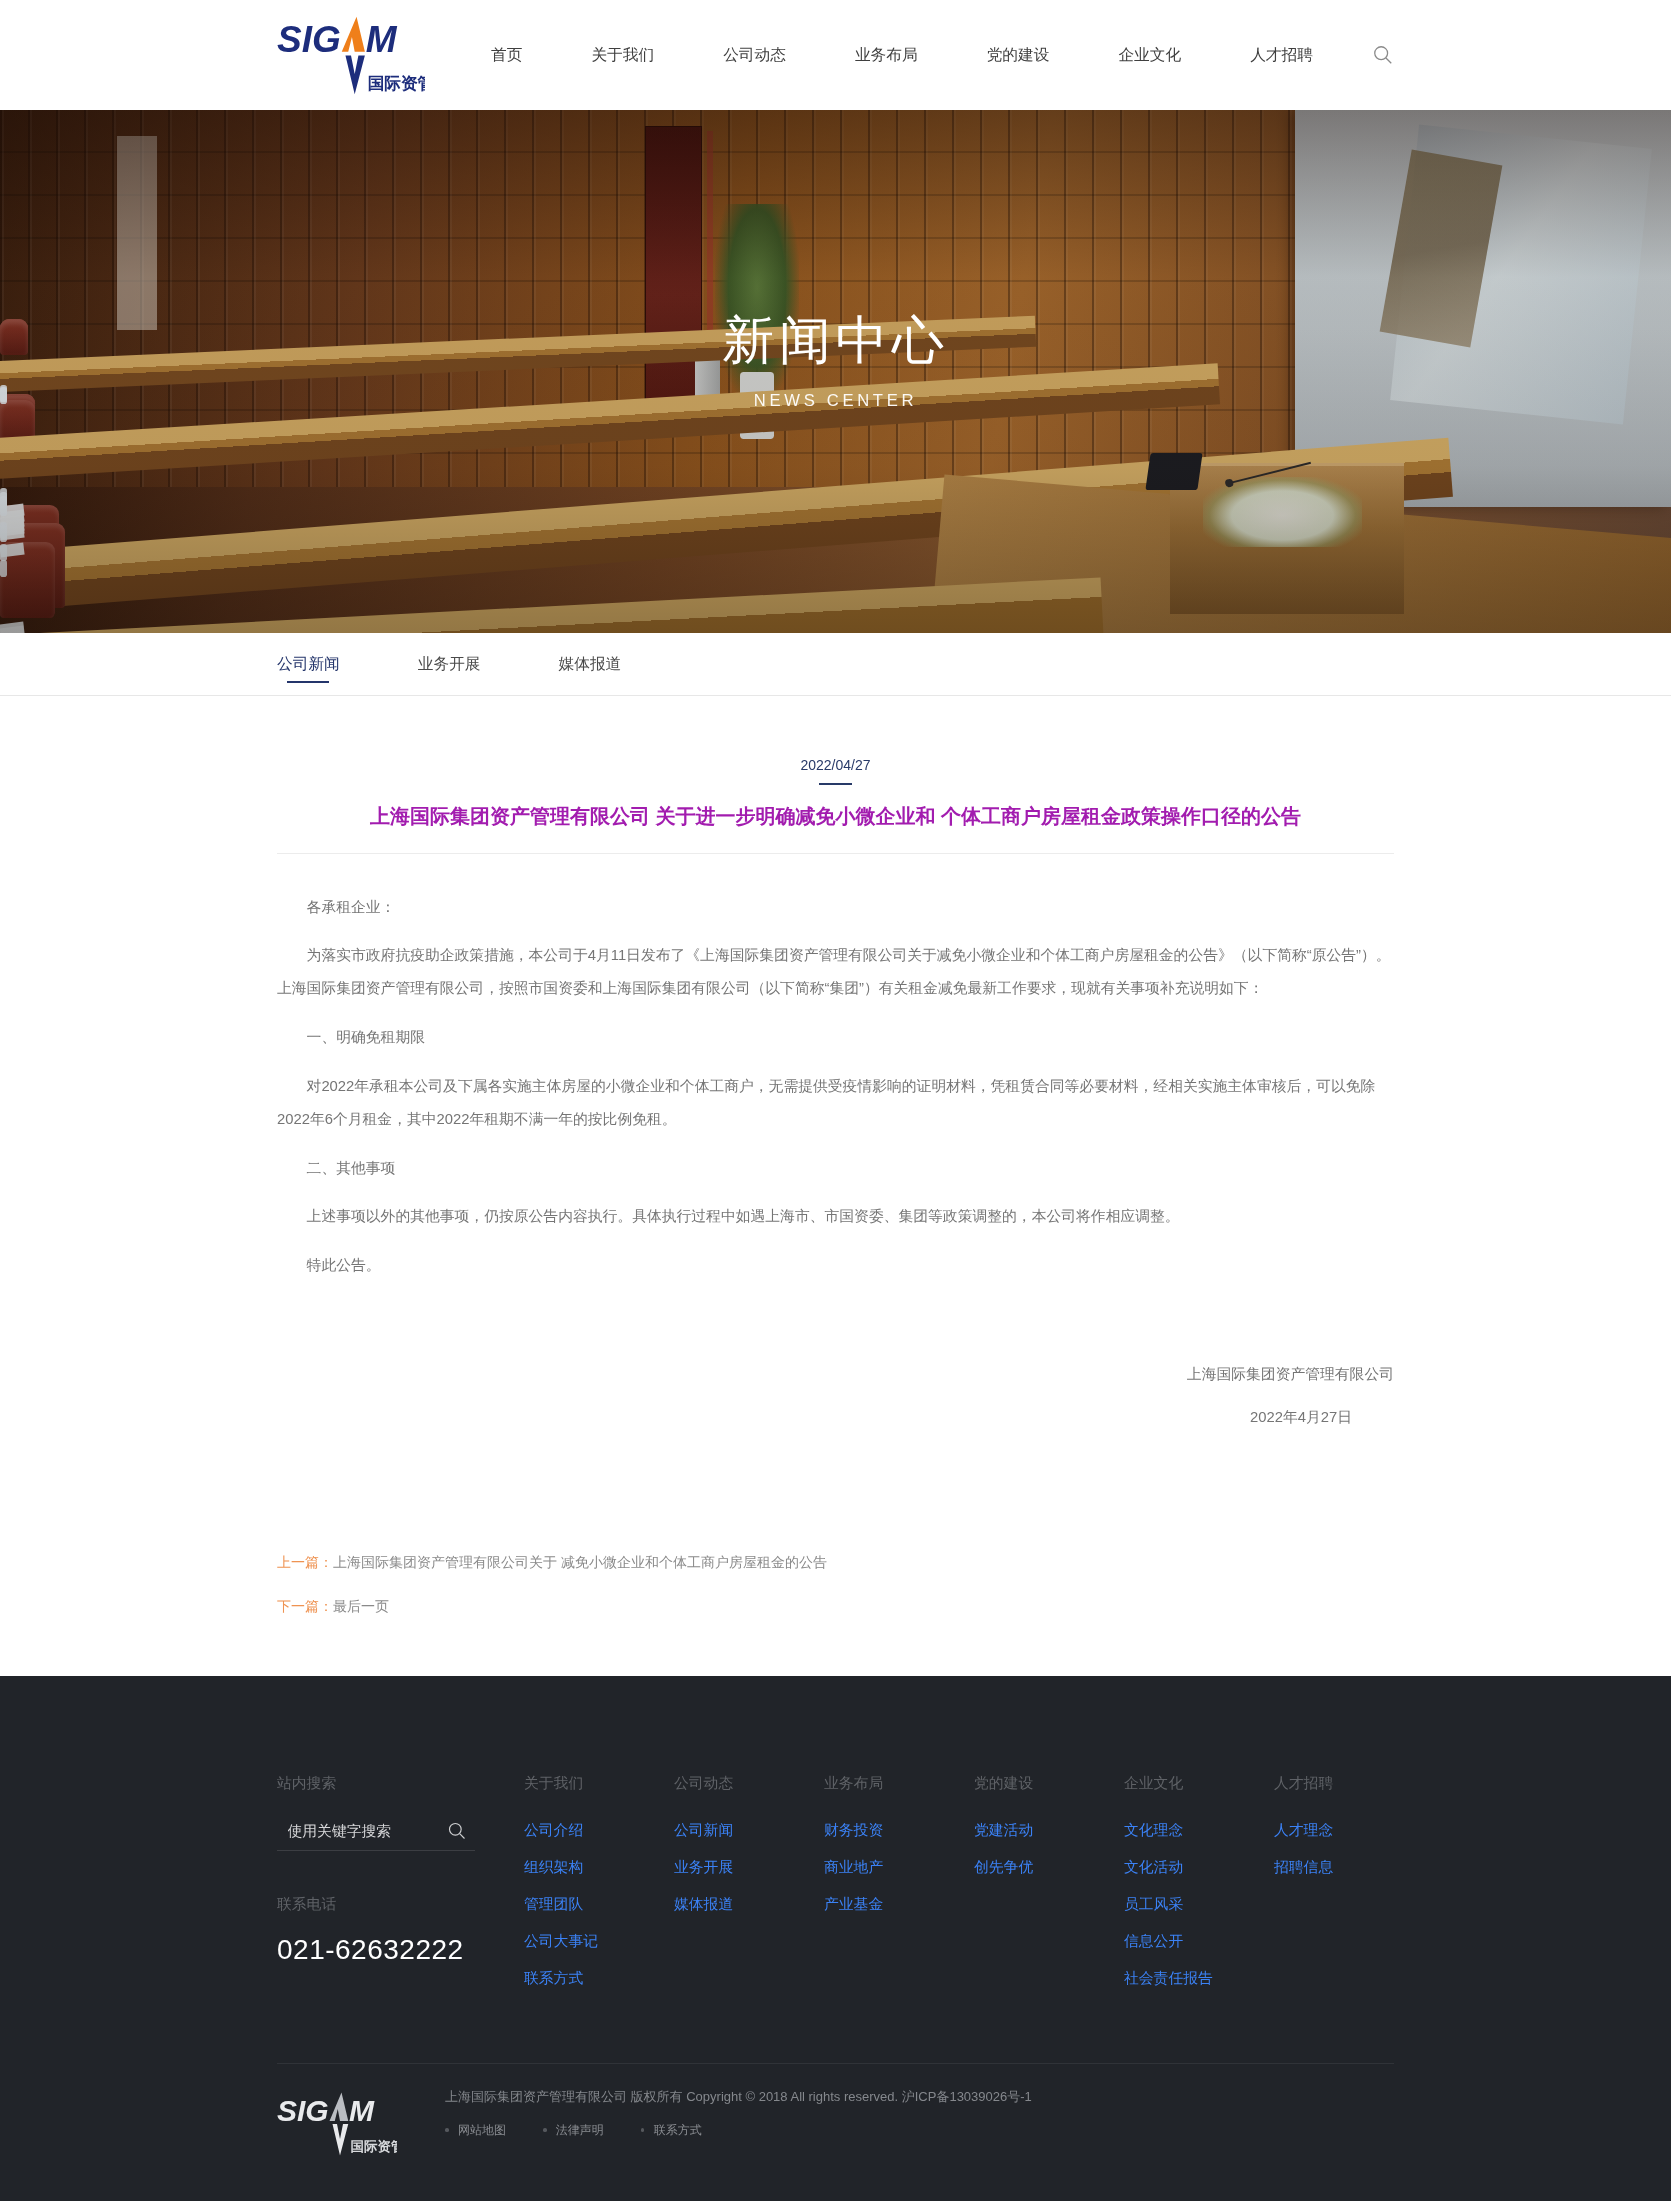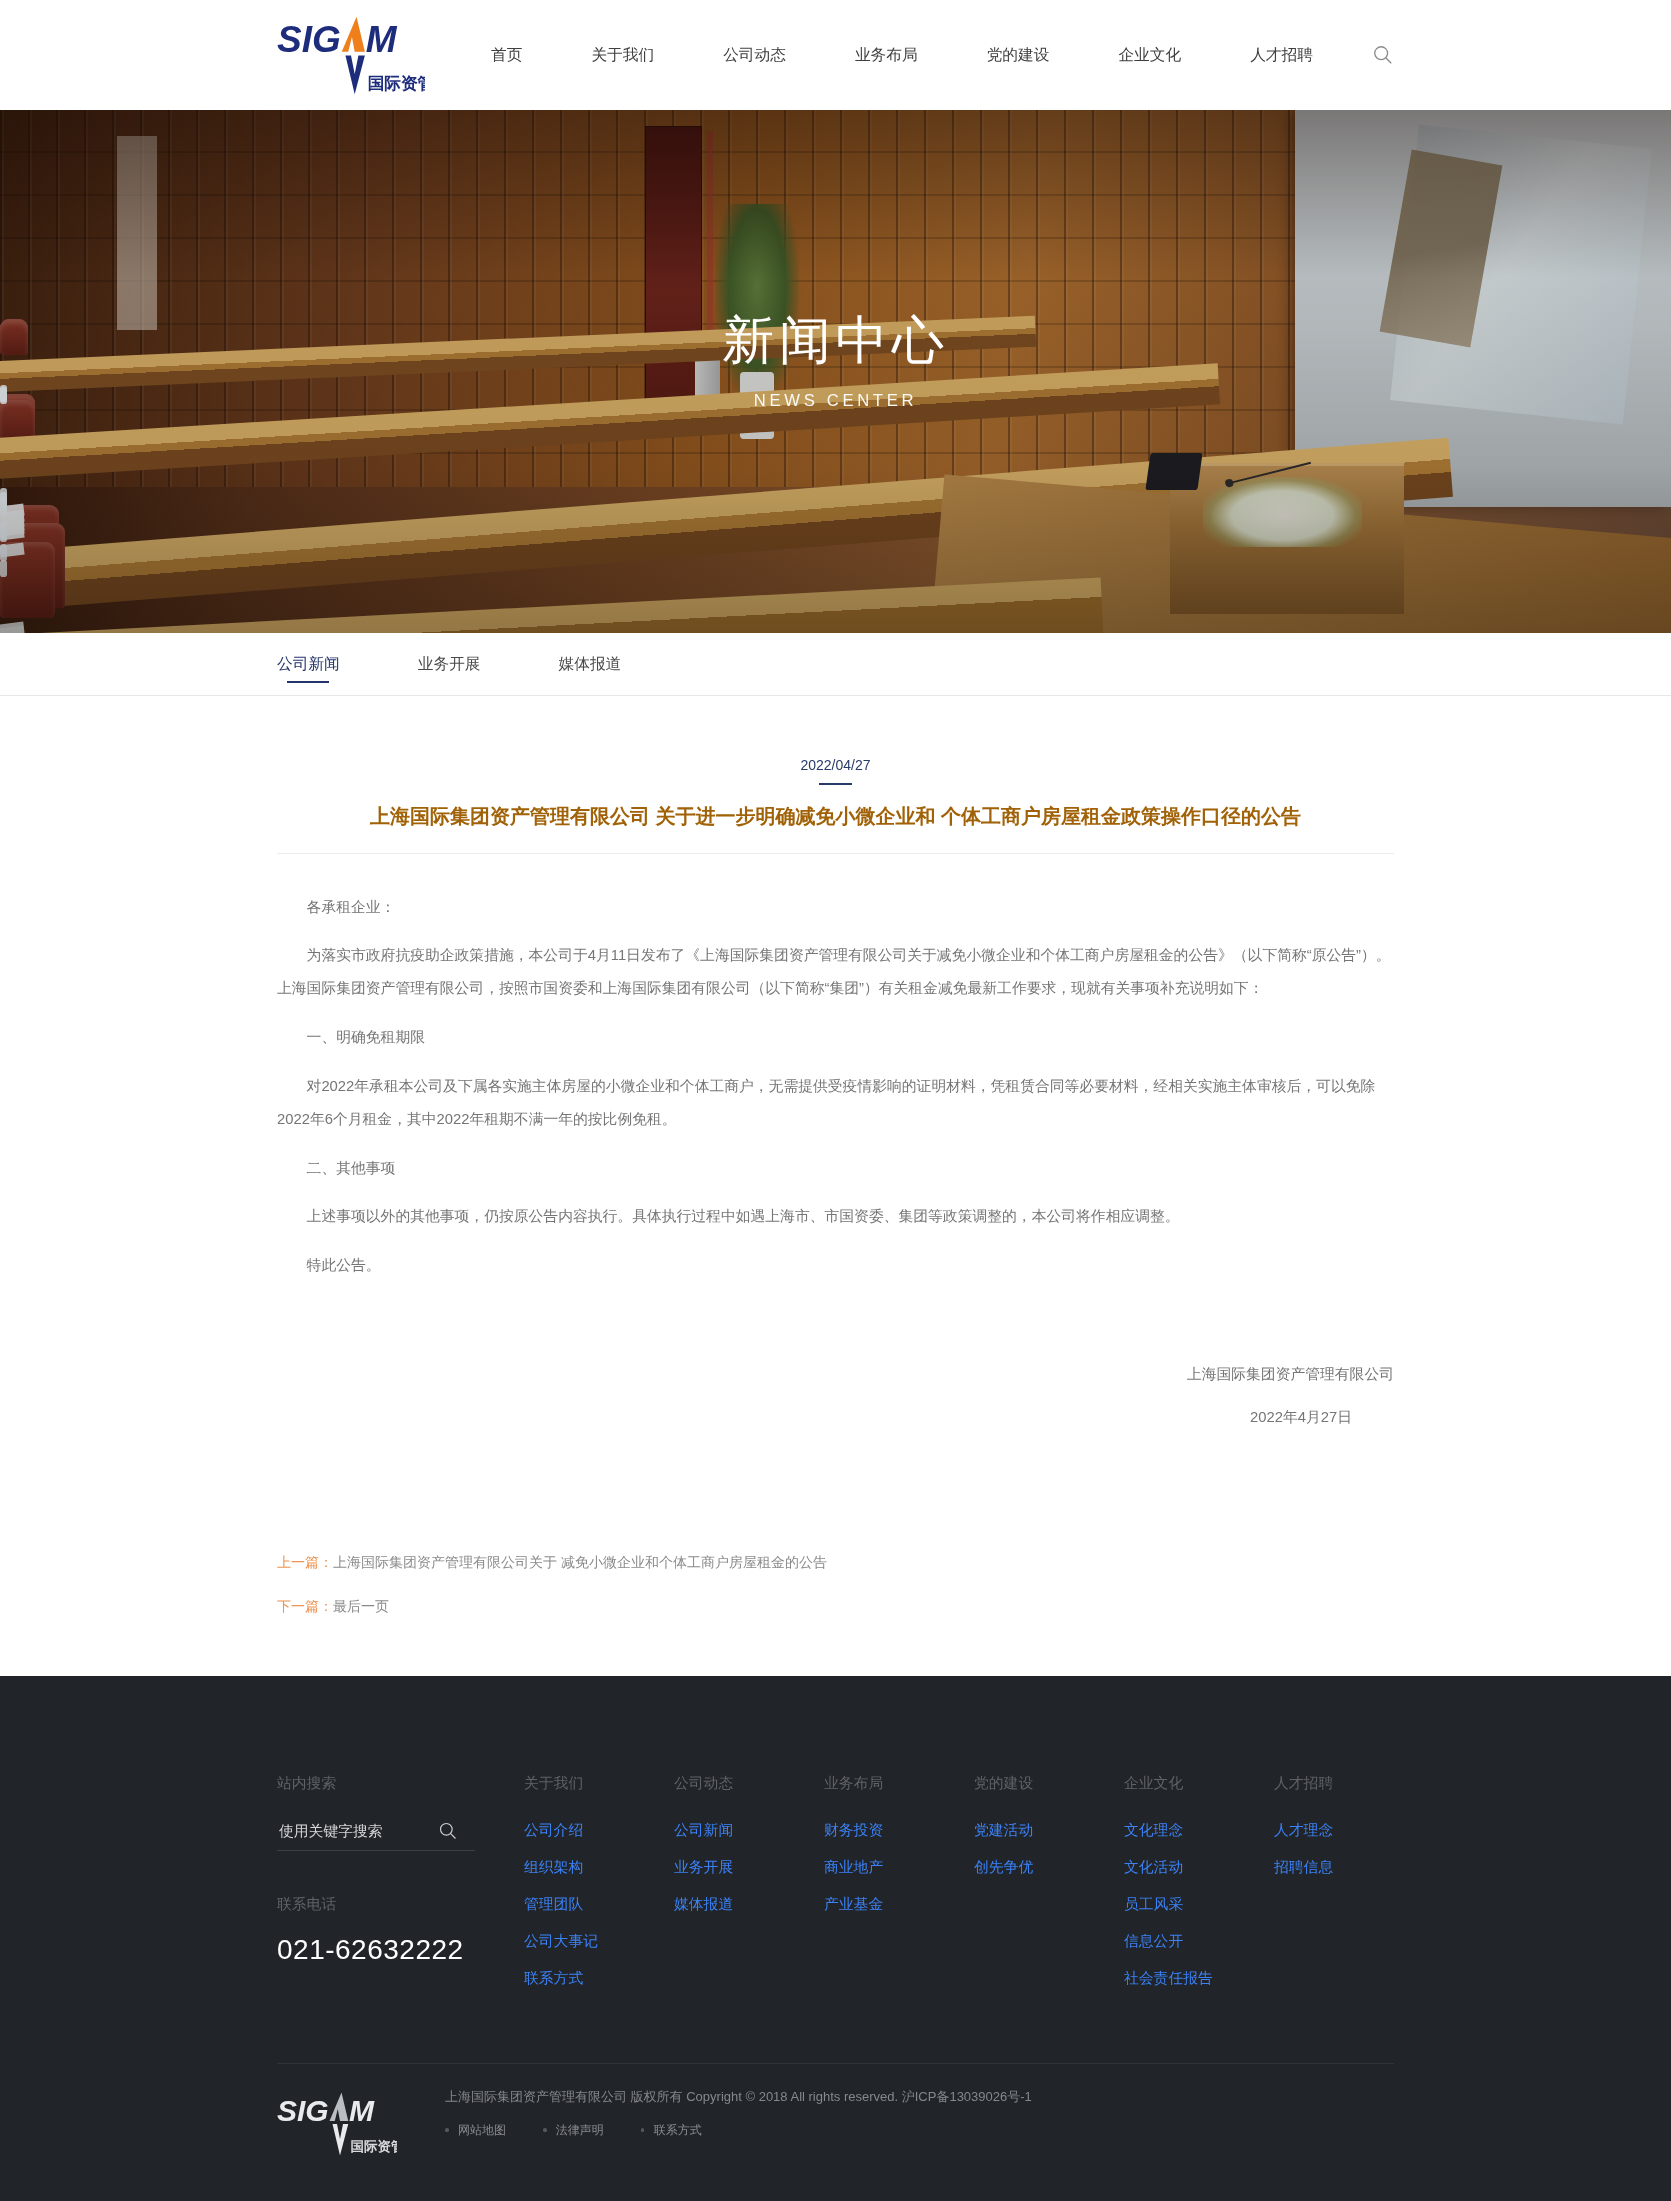--- a/index.html
+++ b/index.html
@@ -55,37 +55,37 @@
   .tabs{width:1117px;margin:0 auto;display:flex;gap:78px;height:100%;}
   .tab{position:relative;display:flex;align-items:center;font-size:15.7px;color:#4a4a4a;cursor:pointer;}
   .tab.active{color:#24356b;}
   .tab-underline{display:none;position:absolute;bottom:12px;left:50%;transform:translateX(-50%);width:42px;height:1.8px;background:#24356b;}
   .tab.active .tab-underline{display:block;}
 
   
   .article{padding:61px 0 41px;background:#fff;}
   .a-date{text-align:center;font-size:14px;color:#283a68;}
   .a-date-line{width:33px;height:1.8px;background:#283a68;margin:10px auto 0;}
-  .a-title{text-align:center;font-size:20px;color:#a16207;font-weight:bold;margin-top:17.5px;line-height:29.5px;}
+  .a-title{text-align:center;font-size:20px;color:#a21caf;font-weight:bold;margin-top:17.5px;line-height:29.5px;}
   .a-divider{border:none;border-top:0.9px solid #ececec;margin:21px 0 0;}
   .a-body{margin-top:37px;font-size:14.8px;line-height:33px;color:#757575;}
   .a-body p{margin:0 0 15.7px;text-indent:2em;}
   .a-sign{text-align:right;font-size:14.8px;color:#757575;margin-top:83px;}
   .a-sign-date{text-align:right;font-size:14.8px;color:#757575;padding-right:42px;margin-top:24px;}
   .pn{margin-top:120px;font-size:14px;line-height:31px;}
   .pn-row{margin-bottom:13px;cursor:pointer;}
   .pn-label{color:#ef9352;}
   .pn-link{color:#8a8a8a;}
 
   
   .site-footer{height:562px;background:#212429;box-sizing:border-box;padding-top:98px;}
   .f-inner{width:1117px;margin:0 auto;display:flex;}
   .f-left{width:247px;flex:0 0 auto;}
   .f-h{font-size:14.8px;color:#5f6267;}
-  .f-search{margin-top:28px;width:198px;display:flex;align-items:center;justify-content:flex-start;padding-bottom:9.2px;border-bottom:0.9px solid rgba(255,255,255,.12);}
+  .f-search{margin-top:28px;width:198px;display:flex;align-items:center;justify-content:center;padding-bottom:9.2px;border-bottom:0.9px solid rgba(255,255,255,.12);}
   .f-search input{background:transparent;border:none;outline:none;color:#d6d7d9;font-size:14.8px;width:157px;font-family:inherit;}
   .f-search input::placeholder{color:#d6d7d9;opacity:1;}
   .f-phone-h{margin-top:44px;}
   .f-phone{margin-top:20px;color:#ffffff;font-size:28px;letter-spacing:0.5px;}
   .f-cols{display:flex;flex:1;}
   .f-col{width:150px;}
   .f-col:last-child{width:auto;}
   .f-col ul{list-style:none;margin:28px 0 0;padding:0;}
   .f-col li{margin-bottom:18.5px;font-size:14.8px;color:#3b82f6;line-height:18.5px;cursor:pointer;}
   .f-bottom{width:1117px;margin:57px auto 0;border-top:0.9px solid rgba(255,255,255,.07);padding-top:24px;display:flex;align-items:flex-start;}

